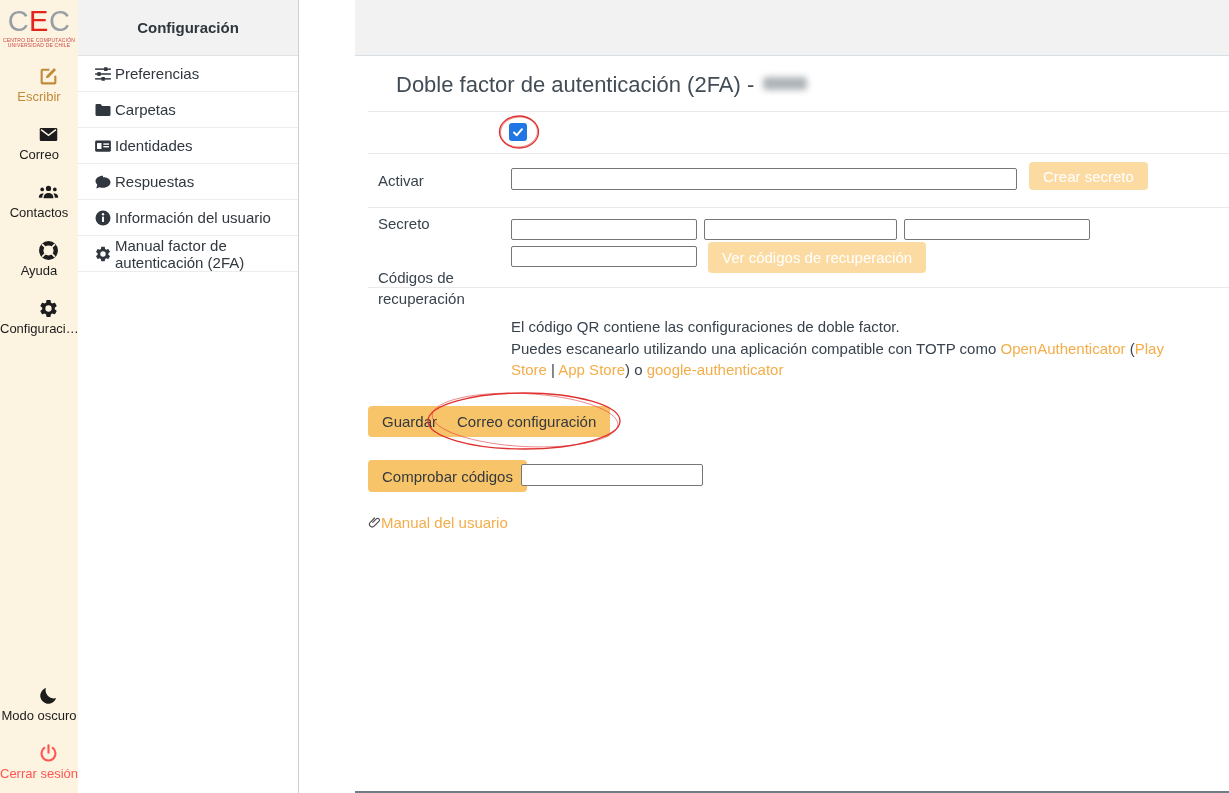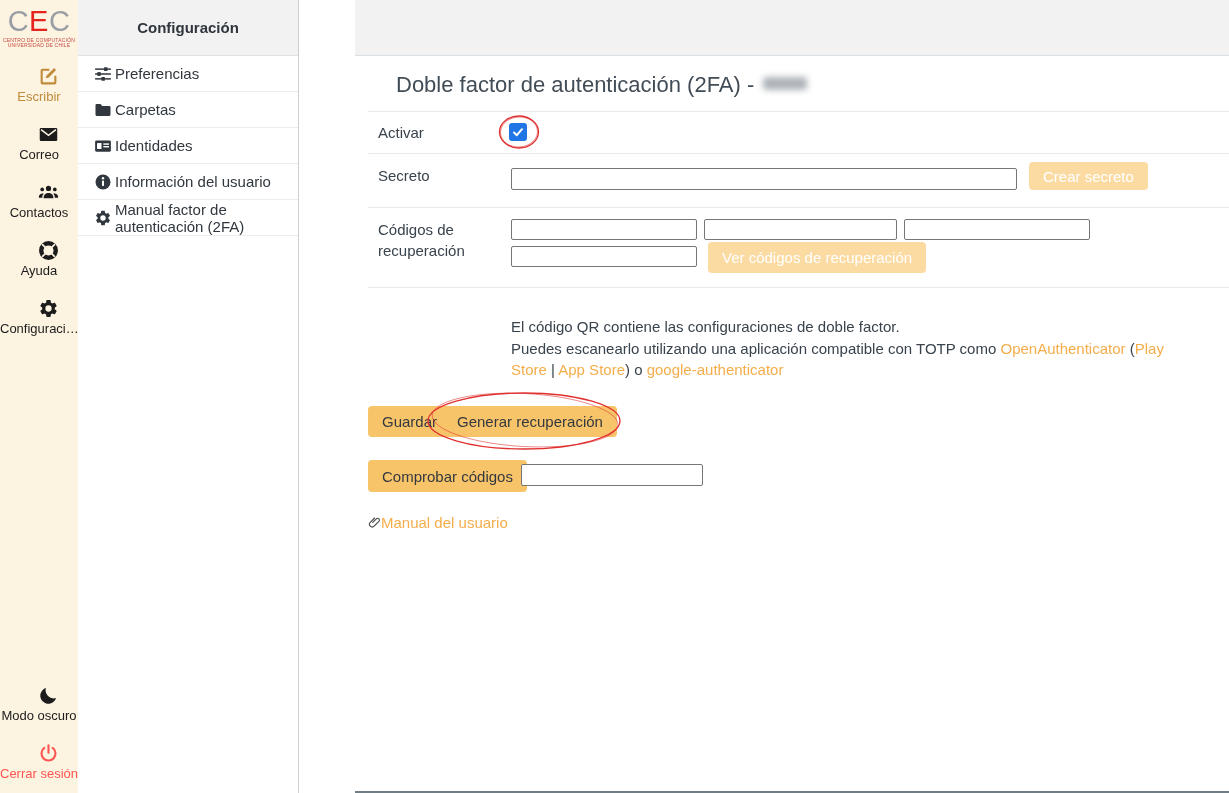--- a/index.html
+++ b/index.html
@@ -24,21 +24,21 @@
   .menu-header { height:56px; background:#f2f2f2; border-bottom:1px solid #e2e2e2; display:flex; align-items:center; justify-content:center; font-size:15px; font-weight:bold; color:#2f363d; }
   .menu-item { height:36px; display:flex; align-items:center; gap:3px; padding-left:16px; border-bottom:1px solid #ececec; font-size:15px; color:#30373e; cursor:pointer; background:#fff; }
   .menu-item .micon { width:18px; height:18px; flex:0 0 18px; color:#30373e; }
 
   
   .content { position:absolute; left:355px; top:0; width:874px; height:793px; background:#fff; }
   .content-header { position:absolute; left:0; top:0; right:0; height:56px; background:#f2f2f2; border-bottom:1px solid #d8e0e6; }
   .page-title { position:absolute; left:13px; top:72px; font-size:22px; font-weight:400; color:#414c56; white-space:nowrap;margin-left:28px; }
   .blur-blob { display:inline-block; width:44px; height:13px; margin-left:9px; background:#939aa1; border-radius:3px; filter:blur(3px); opacity:0.75; vertical-align:2px; }
   .sep { position:absolute; left:13px; right:0; border-top:1px solid #e9e9e9; height:0; }
-  .flabel { position:absolute; font-size:15px; color:#39434d; line-height:21px; }
+  .flabel { position:absolute; font-size:15px; color:#39434d; line-height:21px;margin-top:48px; }
   .tinput { position:absolute; height:22px; border:1px solid #767676; border-radius:2px; background:#fff; font-size:13px; padding:0 4px; font-family:"Liberation Sans",sans-serif; }
   .btn { position:absolute; display:inline-flex; align-items:center; justify-content:center; background:#f8c469; color:#33393f; border:none; border-radius:4px; font-size:15px; padding:0 14px; height:31px; cursor:pointer; font-family:"Liberation Sans",sans-serif; white-space:nowrap; }
   .btn-disabled { background:#fcdba3; color:#ffffff; cursor:default; }
   .checkbox { position:absolute; width:18px; height:18px; background:#1f76e4; border-radius:3px; display:flex; align-items:center; justify-content:center; cursor:pointer; }
   .annotation { position:absolute; pointer-events:none; }
   .qr-text { position:absolute; left:156px; top:316px; width:690px; font-size:15px; line-height:21.5px; color:#39434d; }
   .qr-text a, .link { color:#f4ad4a; text-decoration:none; cursor:pointer; }
   .manual-row { position:absolute; left:13px; top:514px; display:flex; align-items:center; gap:0; }
   .manual-row .clip { width:13px; height:13px; color:#454545; }
   .manual-row a { font-size:15px; }
@@ -149,20 +149,26 @@
     <div class="menu-item">
       <svg class="micon" viewBox="0 0 24 24">
           <rect x="1.5" y="4.5" width="21" height="15" rx="1.8" fill="currentColor"></rect>
           <rect x="4" y="8" width="6" height="8" rx="0.6" fill="#fff"></rect>
           <rect x="12.5" y="8.5" width="7.5" height="1.9" fill="#fff"></rect>
           <rect x="12.5" y="12" width="7.5" height="1.9" fill="#fff"></rect>
         </svg>
       <span>Identidades</span>
     </div>
 
+    <div class="menu-item">
+      <svg class="micon" viewBox="0 0 24 24">
+          <path d="M12 3.5c-5.5 0-10 3.2-10 7.3 0 1.8.9 3.5 2.4 4.8L3 20.5l4.3-1.6c1.5.4 3 .7 4.7.7 5.5 0 10-3.3 10-7.4s-4.5-6.7-10-6.7z" fill="currentColor"></path>
+        </svg>
+      <span>Respuestas</span>
+    </div>
 
     <div class="menu-item">
       <svg class="micon" viewBox="0 0 24 24">
           <circle cx="12" cy="12" r="10" fill="currentColor"></circle>
           <rect x="10.7" y="10.2" width="2.6" height="7" fill="#fff"></rect>
           <circle cx="12" cy="7" r="1.6" fill="#fff"></circle>
         </svg>
       <span>Información del usuario</span>
     </div>
 
@@ -211,21 +217,21 @@
     <button class="btn btn-disabled" style="left:353px; top:242px">Ver códigos de recuperación</button>
 
     <div class="sep" style="top:287px"></div>
 
     <div class="qr-text">
       <div>El código QR contiene las configuraciones de doble factor.</div>
       <div><span>Puedes escanearlo utilizando una aplicación compatible con TOTP como </span><a class="link">OpenAuthenticator</a><span> (</span><a class="link">Play Store</a><span> | </span><a class="link">App Store</a><span>) o </span><a class="link">google-authenticator</a></div>
     </div>
 
     <button class="btn" style="left:13px; top:406px">Guardar</button>
-    <button class="btn" style="left:88px; top:406px">Generar recuperación</button>
+    <button class="btn" style="left:88px; top:406px">Correo configuración</button>
     <svg class="annotation" style="left:68px; top:389px" width="202" height="66">
       <ellipse cx="101" cy="32" rx="96" ry="28" fill="none" stroke="#e03131" stroke-width="1.3"></ellipse>
       <ellipse cx="102" cy="31" rx="93" ry="26.5" fill="none" stroke="#e03131" stroke-width="0.8" opacity="0.7" transform="rotate(3 101 32)"></ellipse>
     </svg>
 
     <button class="btn" style="left:13px; top:460px; height:32px">Comprobar códigos</button>
     <input class="tinput" style="left: 166px; top: 464px; width: 182px;" value="">
 
     <div class="manual-row">
       <svg class="clip" viewBox="0 0 24 24" fill="none" stroke="currentColor" stroke-width="2" stroke-linecap="round">

